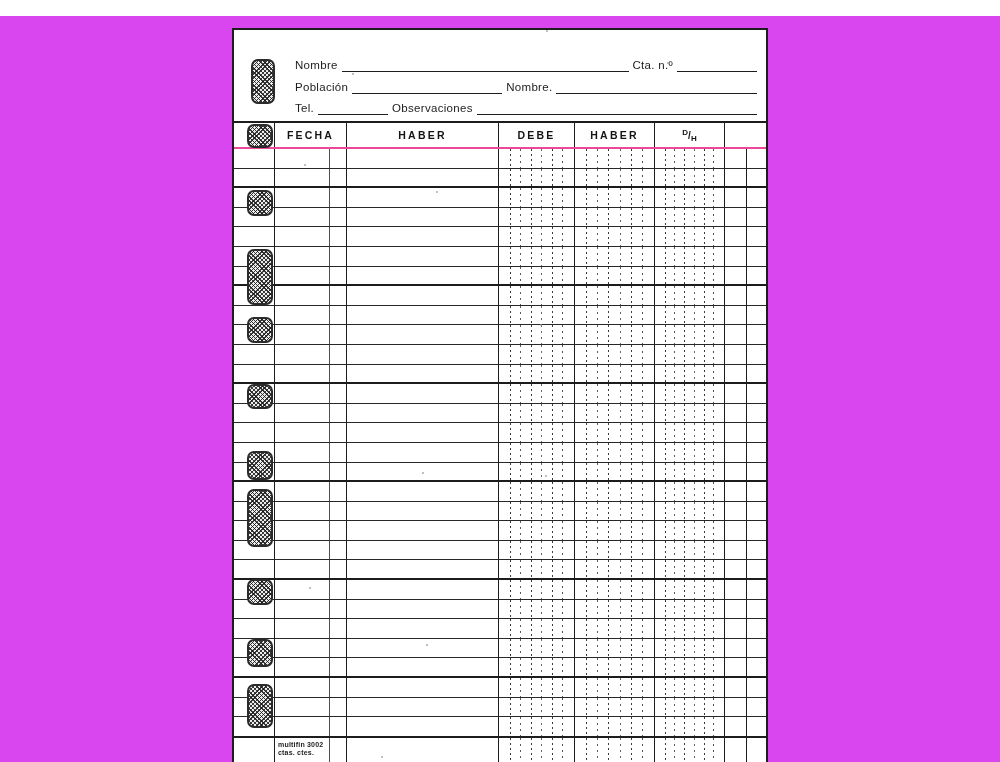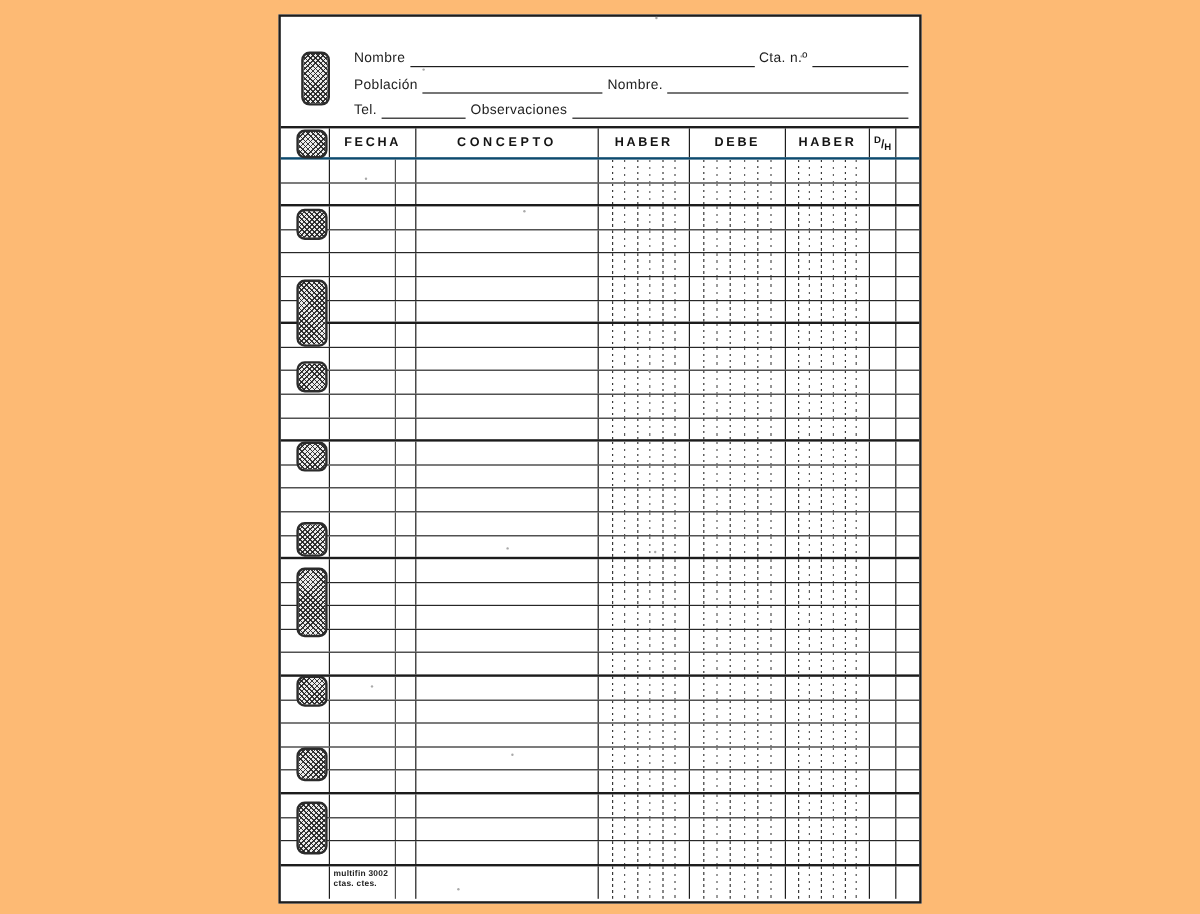--- a/index.html
+++ b/index.html
@@ -1,20 +1,20 @@
 <!DOCTYPE html>
 <html><head>
 <meta charset="utf-8">
 <style>
   html,body{margin:0;padding:0;}
   body{
     width:1000px;height:762px;background:#ffffff;position:relative;overflow:hidden;
     font-family:"Liberation Sans", sans-serif;color:#1d1d1d;
   }
-  .page{position:absolute;inset:0;background:#fdba74;}
+  .page{position:absolute;inset:0;background:#d946ef;margin-top:16px;}
   
   .form{
     position:absolute;left:232px;top:12px;width:536px;height:741px;
     border:2px solid #1d1d1d;box-sizing:border-box;background:#fff;
   }
   
   .form-header{position:relative;height:91px;}
   .hline{position:absolute;left:61px;right:5px;height:15px;display:flex;align-items:flex-end;font-size:11.5px;}
   .hline .flabel{white-space:nowrap;padding-bottom:1px;letter-spacing:.3px;}
   .fill{flex:1 1 auto;border-bottom:1.6px solid #1d1d1d;margin:0 4px;height:1px;}
@@ -32,21 +32,21 @@
       #ececec;
     z-index:5;
   }
   .hole-hdr{left:17px;width:24px;}
   
   .ledger{position:absolute;left:0;right:0;top:91px;bottom:0;border-top:2px solid #1d1d1d;}
   .trow,.thead,.tfoot{
     display:grid;grid-template-columns:41px 55px 17px 152px 76px 80px 70px 22px 1fr;
     box-sizing:border-box;
   }
-  .thead{height:26px;border-bottom:2px solid #0c4a6e;}
+  .thead{height:26px;border-bottom:2px solid #ec4899;}
   .trow{height:19.6px;border-bottom:1px solid #272727;}
   .trow:nth-child(5n+2){border-bottom-width:2px;border-bottom-color:#1c1c1c;}
   .tfoot{height:29px;border-top:2px solid #1d1d1d;margin-top:-1px;}
   .c,.hc{border-right:1px solid #1d1d1d;box-sizing:border-box;min-width:0;}
   .c-last,.hc-last{border-right:none;}
   .c-fecha-a{border-right-color:#4f4f4f;}
   .hc{display:flex;align-items:center;justify-content:center;
       font-size:10.5px;font-weight:bold;letter-spacing:2.2px;color:#141414;}
   .hc-concepto{letter-spacing:3px;}
   
@@ -103,21 +103,20 @@
         <span class="flabel">Observaciones</span>
         <span class="fill"></span>
       </div>
     </div>
 
     <div class="ledger">
 
       <div class="thead">
         <div class="hc"></div>
         <div class="hc" style="grid-column:2 / span 2;">FECHA</div>
-        <div class="hc hc-concepto">CONCEPTO</div>
         <div class="hc">HABER</div>
         <div class="hc">DEBE</div>
         <div class="hc">HABER</div>
         <div class="hc">
           <span class="dh"><span class="d">D</span><span class="s">/</span><span class="h">H</span></span>
         </div>
         <div class="hc hc-last"></div>
       </div>
 
       <div id="tbody">

